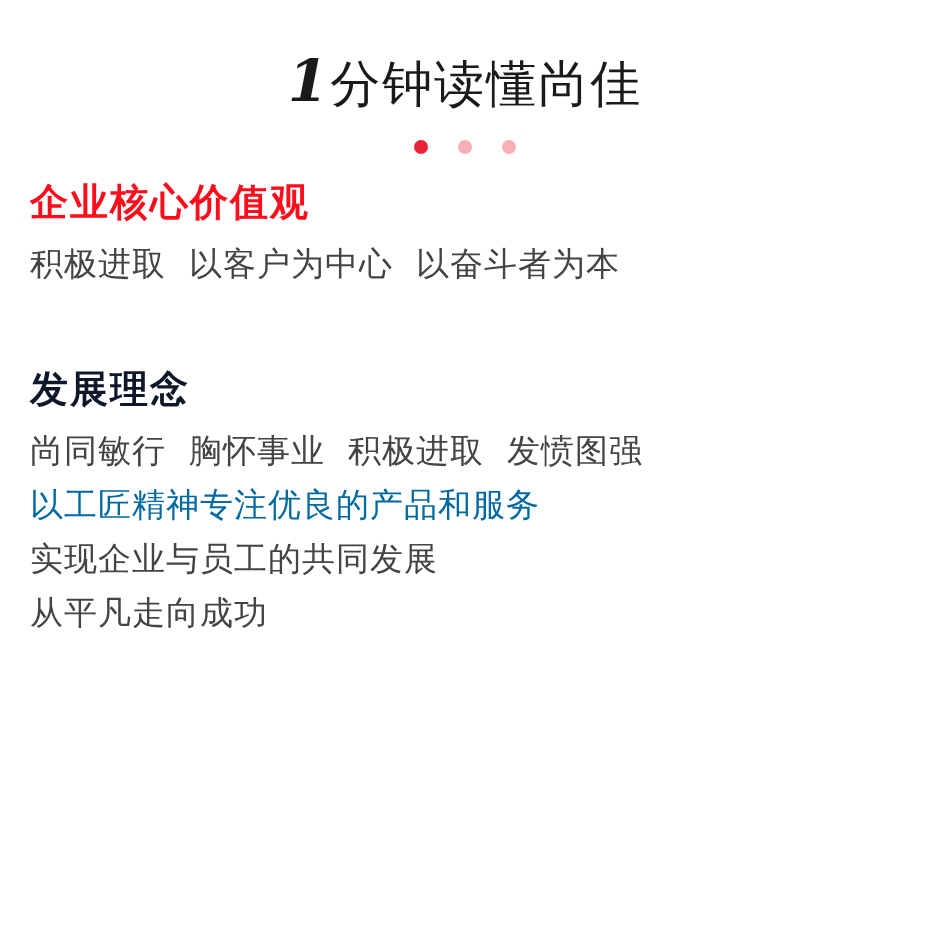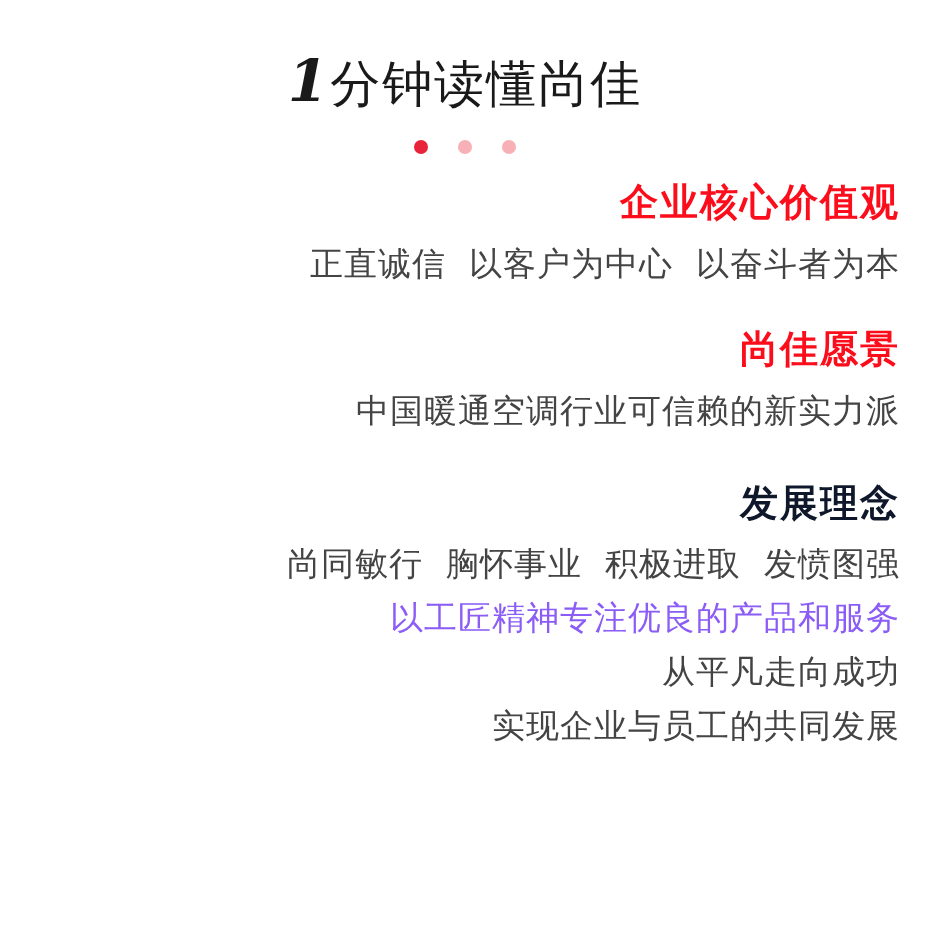--- a/index.html
+++ b/index.html
@@ -63,21 +63,21 @@
   .dot {
     width: 14px;
     height: 14px;
     border-radius: 50%;
     display: block;
   }
 
   
   .section {
     width: 100%;
-    text-align: right;
+    text-align: left;
   }
   .section-title {
     font-size: 38px;
     font-weight: bold;
     color: #fc0d1b;
     letter-spacing: 2px;
     line-height: 1.2;
     margin-bottom: 14px;
   }
   .section-line {
@@ -103,38 +103,32 @@
 
   <div class="dots">
     <span class="dot" id="dot0" style="background: rgb(232, 36, 58);"></span>
     <span class="dot" id="dot1" style="background: rgb(246, 176, 182);"></span>
     <span class="dot" id="dot2" style="background: rgb(246, 176, 182);"></span>
   </div>
 
   <div class="section">
     <div class="section-title" style="color: rgb(252, 13, 27);">企业核心价值观</div>
     <div class="lines">
-      <div class="section-line" style="color: rgb(68, 68, 68);">正直诚信  以客户为中心  以奋斗者为本</div>
+      <div class="section-line" style="color: rgb(68, 68, 68);">积极进取  以客户为中心  以奋斗者为本</div>
     </div>
   </div>
 
   <div class="gap-1"></div>
 
-  <div class="section">
-    <div class="section-title" style="color: rgb(252, 13, 27);">尚佳愿景</div>
-    <div class="lines">
-      <div class="section-line" style="color: rgb(68, 68, 68);">中国暖通空调行业可信赖的新实力派</div>
-    </div>
-  </div>
 
   <div class="gap-2"></div>
 
   <div class="section">
     <div class="section-title" style="color: #0f172a;">发展理念</div>
     <div class="lines">
       <div class="section-line" style="color: rgb(68, 68, 68);">尚同敏行  胸怀事业  积极进取  发愤图强</div>
-      <div class="section-line" style="color: #8b5cf6;">以工匠精神专注优良的产品和服务</div>
+      <div class="section-line" style="color: #0369a1;">以工匠精神专注优良的产品和服务</div>
+      <div class="section-line" style="color: rgb(68, 68, 68);">实现企业与员工的共同发展</div>
       <div class="section-line" style="color: rgb(68, 68, 68);">从平凡走向成功</div>
-      <div class="section-line" style="color: rgb(68, 68, 68);">实现企业与员工的共同发展</div>
     </div>
   </div>
 
 </div>
 
 </body></html>

